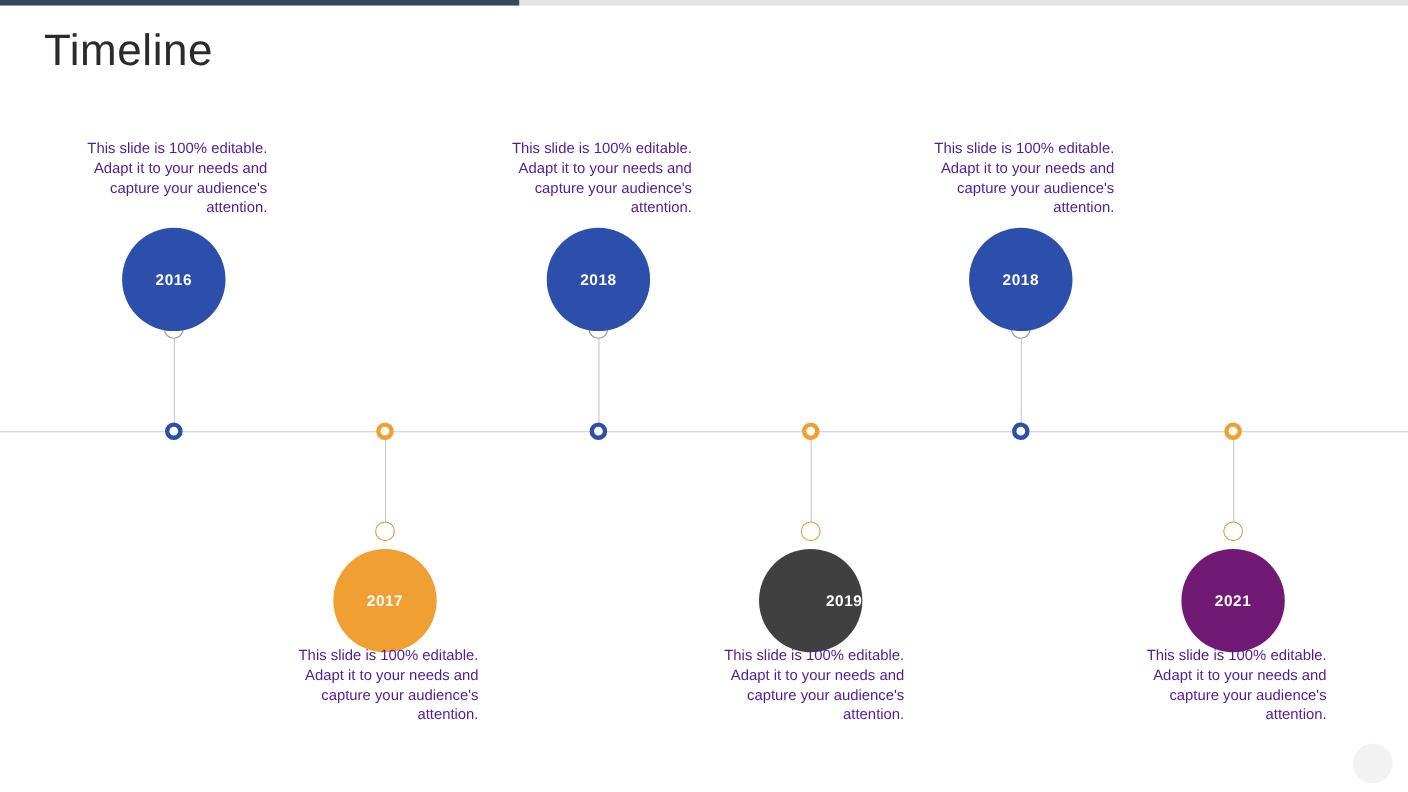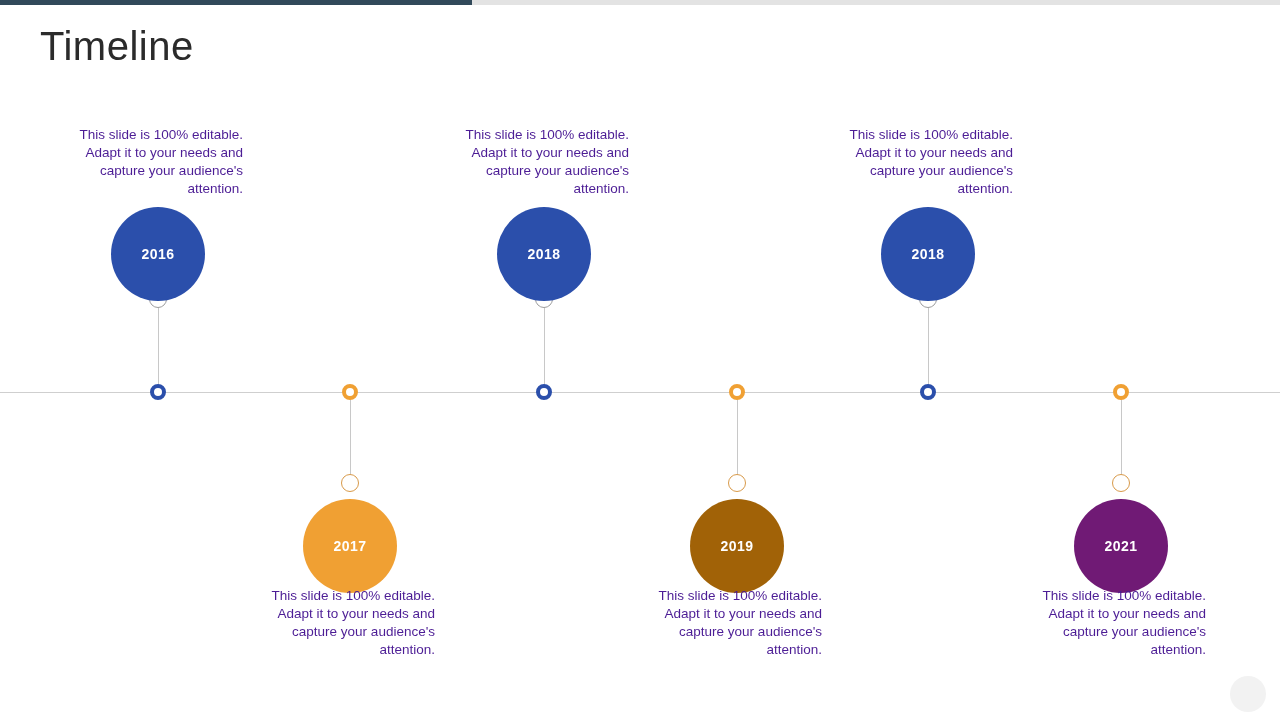--- a/index.html
+++ b/index.html
@@ -189,21 +189,21 @@
       <div class="knob"></div>
       <div class="bubble" style="background: rgb(43, 79, 171);">
         <span>2018</span>
       </div>
       <div class="desc">This slide is 100% editable. Adapt it to your needs and capture your audience's attention.</div>
     </div>
     <div class="milestone down" style="left: 737px;">
       <div class="stem"></div>
       <div class="ring" style="border-color: rgb(240, 160, 51);"></div>
       <div class="knob"></div>
-      <div class="bubble" style="background: #a16207;">
+      <div class="bubble" style="background: #404040; justify-content: flex-end;">
         <span>2019</span>
       </div>
       <div class="desc">This slide is 100% editable. Adapt it to your needs and capture your audience's attention.</div>
     </div>
     <div class="milestone up" style="left: 928px;">
       <div class="stem"></div>
       <div class="ring" style="border-color: rgb(43, 79, 171);"></div>
       <div class="knob"></div>
       <div class="bubble" style="background: rgb(43, 79, 171);">
         <span>2018</span>

